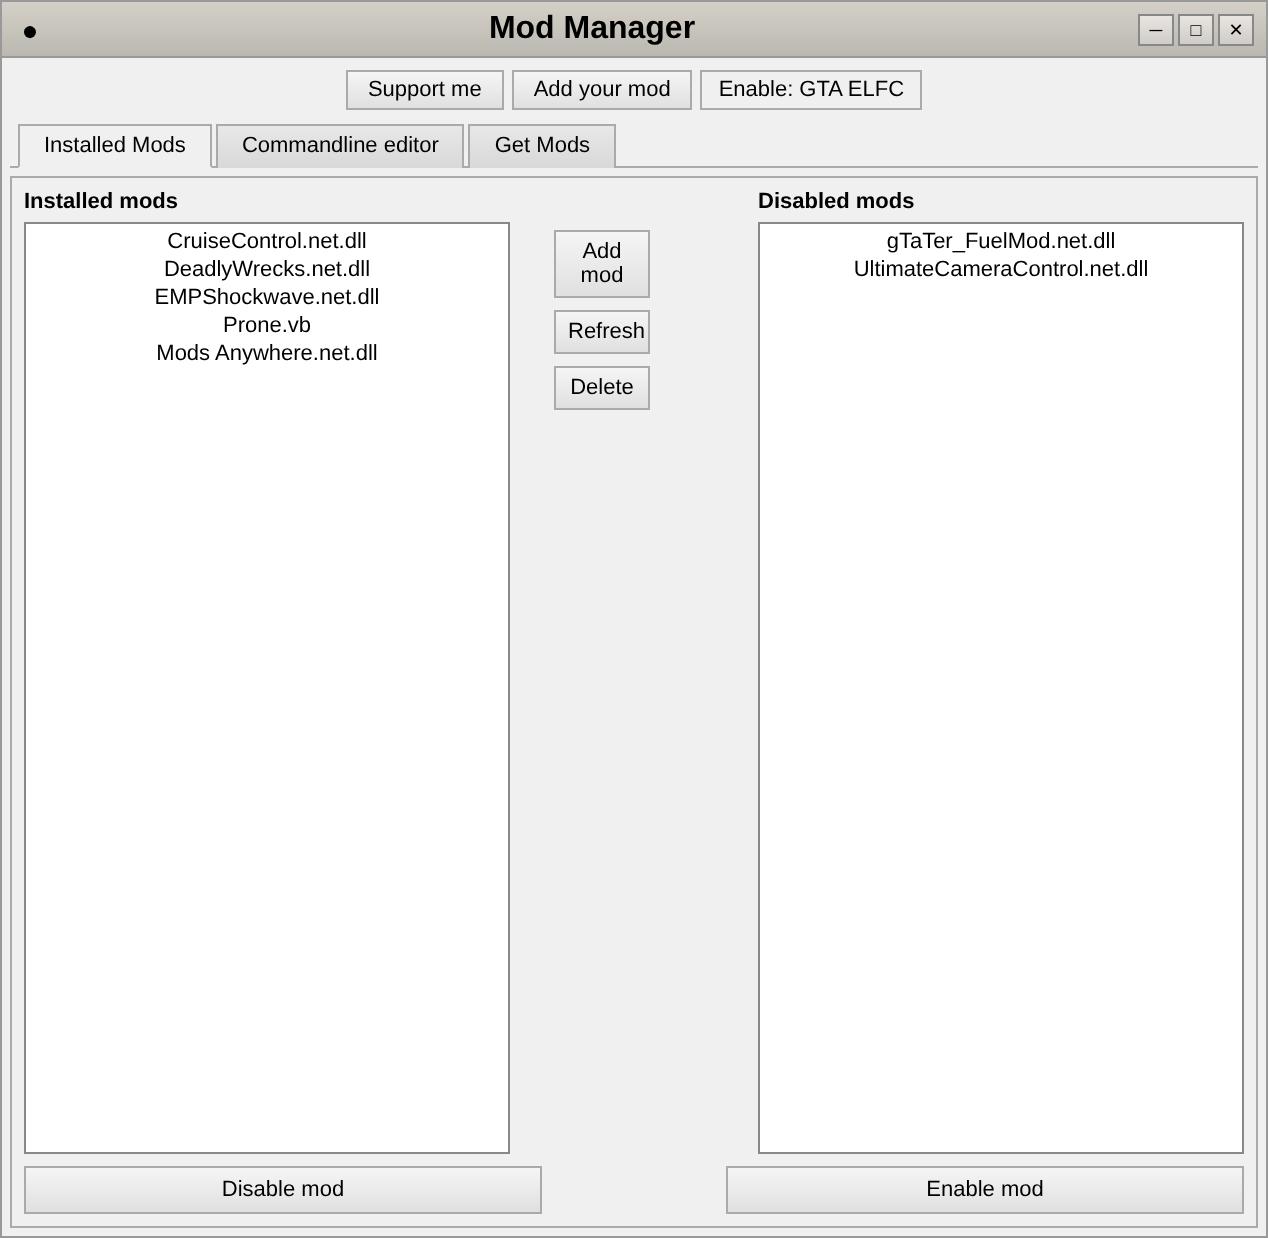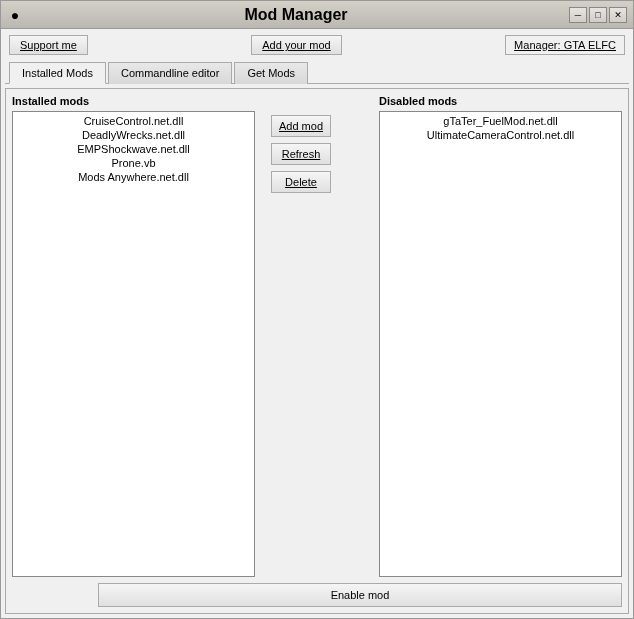--- a/index.html
+++ b/index.html
@@ -65,24 +65,23 @@
     .content {
       flex: 1;
       display: flex;
       flex-direction: column;
       padding: 4px;
       gap: 4px;
     }
     .top-bar {
       display: flex;
       align-items: center;
-      justify-content: space-between;
+      justify-content: center;
       gap: 4px;
       padding: 2px 4px;
-      text-decoration: underline;
     }
     .btn {
       background: linear-gradient(to bottom, #f5f5f5, #e0e0e0);
       border: 1px solid #aaa;
       padding: 3px 10px;
       font-size: 11px;
       cursor: pointer;
       color: #000;
       min-width: 60px;
       text-align: center;
@@ -180,29 +179,28 @@
       flex: 1;
       background: linear-gradient(to bottom, #f5f5f5, #e0e0e0);
       border: 1px solid #aaa;
       padding: 5px 10px;
       font-size: 11px;
       cursor: pointer;
       color: #000;
       text-align: center;
     }
     .action-btn {
-      width: 60px;
+      width: 48px;
       background: linear-gradient(to bottom, #f5f5f5, #e0e0e0);
       border: 1px solid #aaa;
       padding: 4px 6px;
       font-size: 11px;
       cursor: pointer;
       color: #000;
       text-align: center;
-      text-decoration: underline;
     }
   </style>
 </head>
 <body>
 
 <div class="window">
 
   <div class="title-bar">
     <div class="title-bar-icon">
       <span style="font-size:14px;">●</span>
@@ -213,21 +211,21 @@
       <div class="title-btn">□</div>
       <div class="title-btn close-btn">✕</div>
     </div>
   </div>
 
   <div class="content">
 
     <div class="top-bar">
       <button class="btn">Support me</button>
       <button class="btn">Add your mod</button>
-      <div class="current-label">Manager: GTA ELFC</div>
+      <div class="current-label">Enable: GTA ELFC</div>
     </div>
 
     <div class="tabs">
       <div class="tab active">Installed Mods</div>
       <div class="tab">Commandline editor</div>
       <div class="tab">Get Mods</div>
     </div>
 
     <div class="main-area">
       <div class="panels">
@@ -252,18 +250,19 @@
         <div class="right-panel">
           <div class="panel-label">Disabled mods</div>
           <div class="list-box">
             <div class="list-item">gTaTer_FuelMod.net.dll</div>
             <div class="list-item">UltimateCameraControl.net.dll</div>
           </div>
         </div>
       </div>
 
       <div class="bottom-buttons">
+        <button class="full-btn">Disable mod</button>
         <div style="width:80px;"></div>
         <button class="full-btn">Enable mod</button>
       </div>
     </div>
   </div>
 </div>
 
 </body></html>

